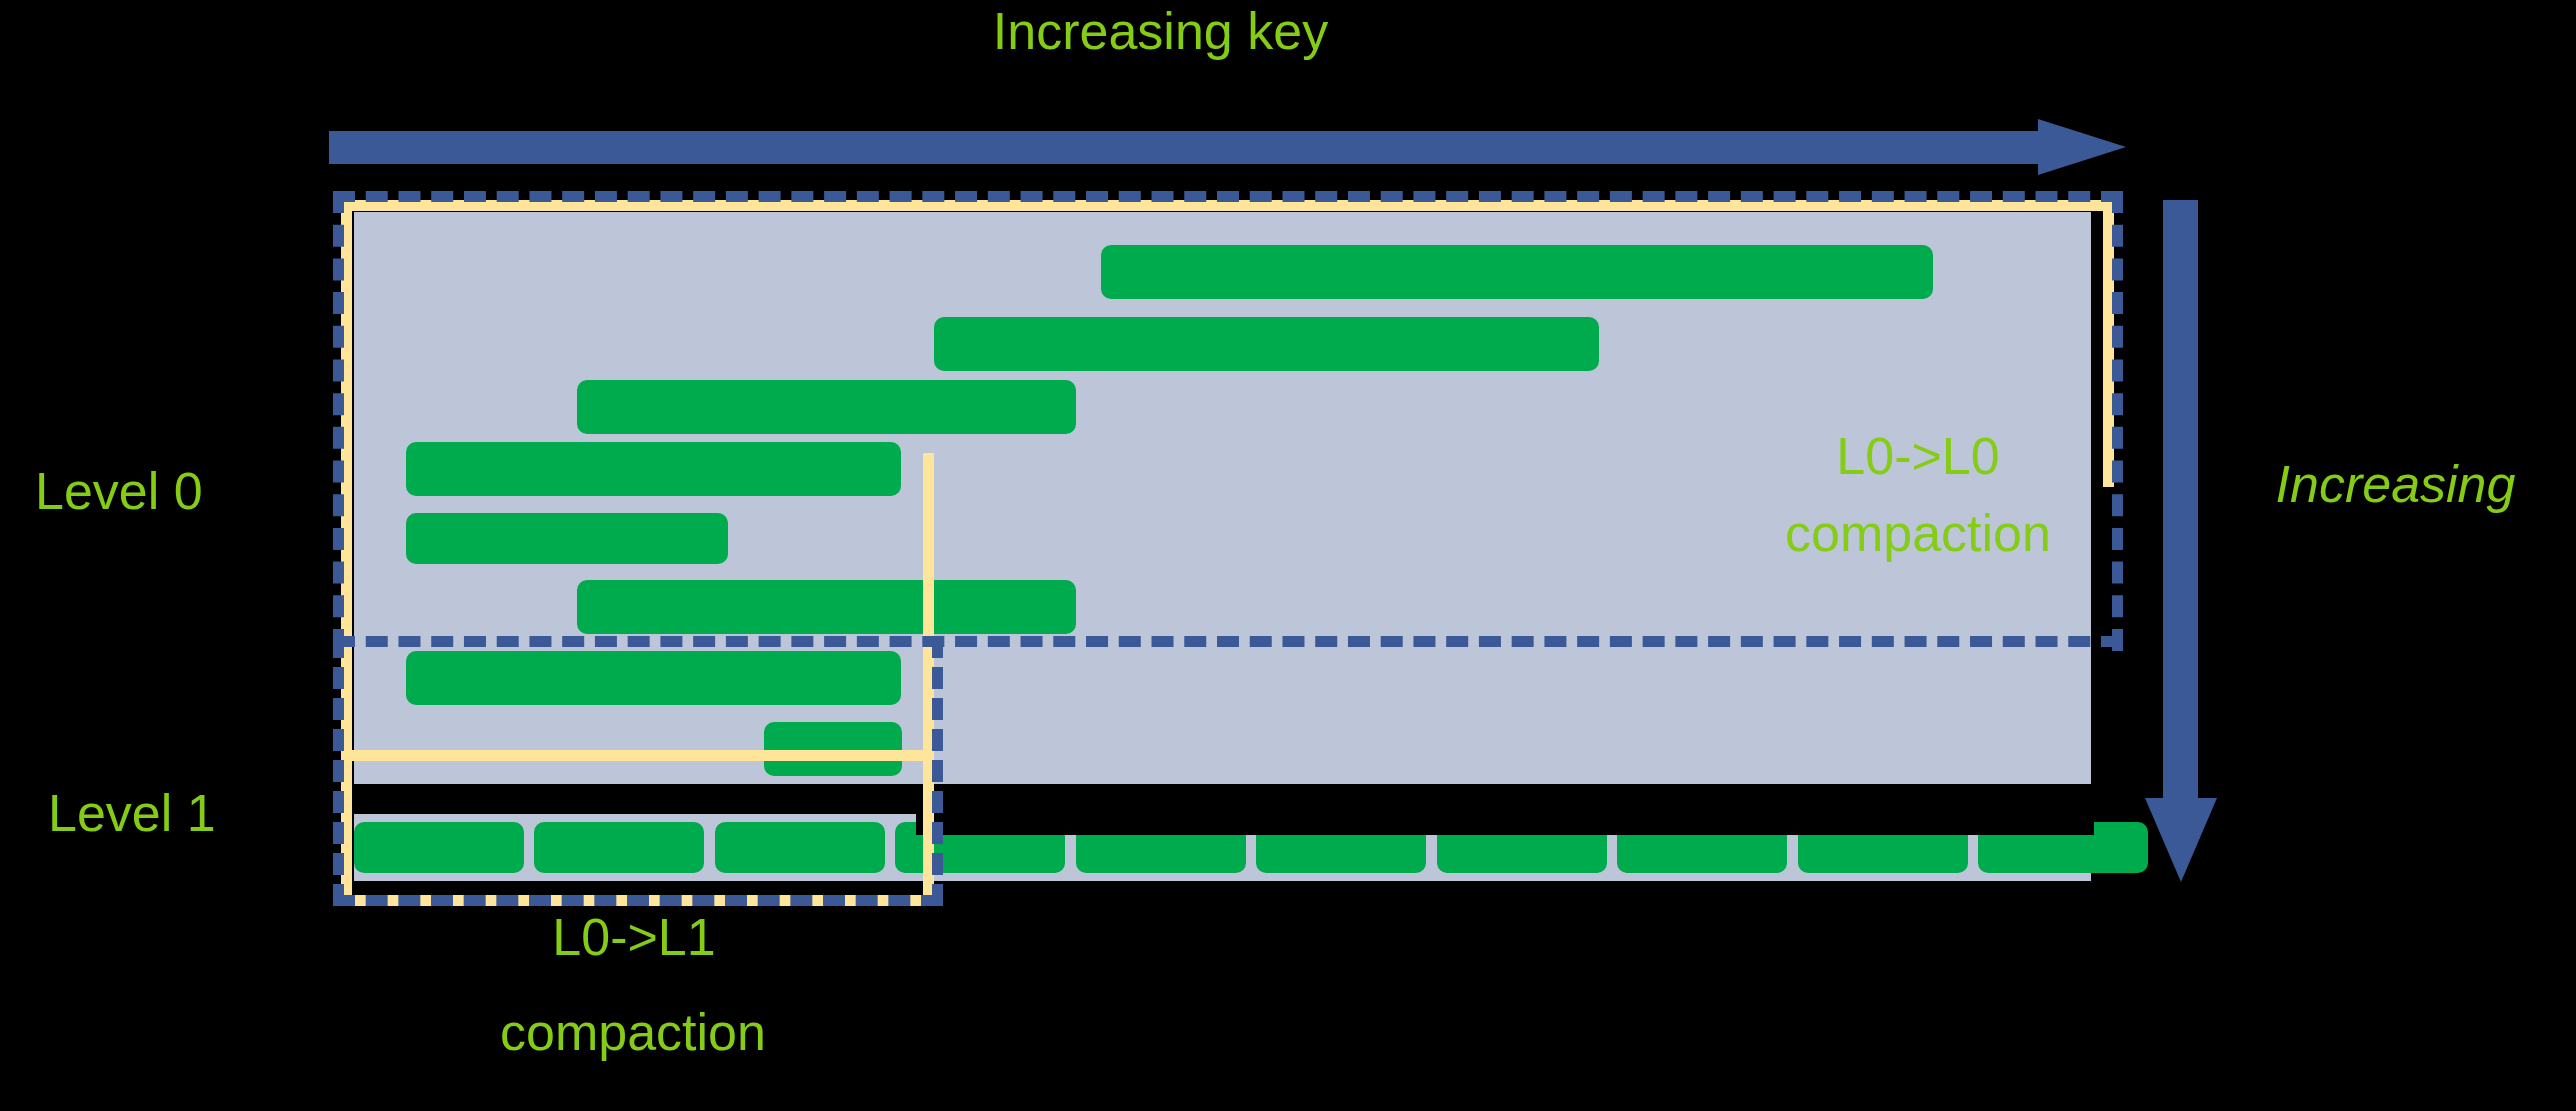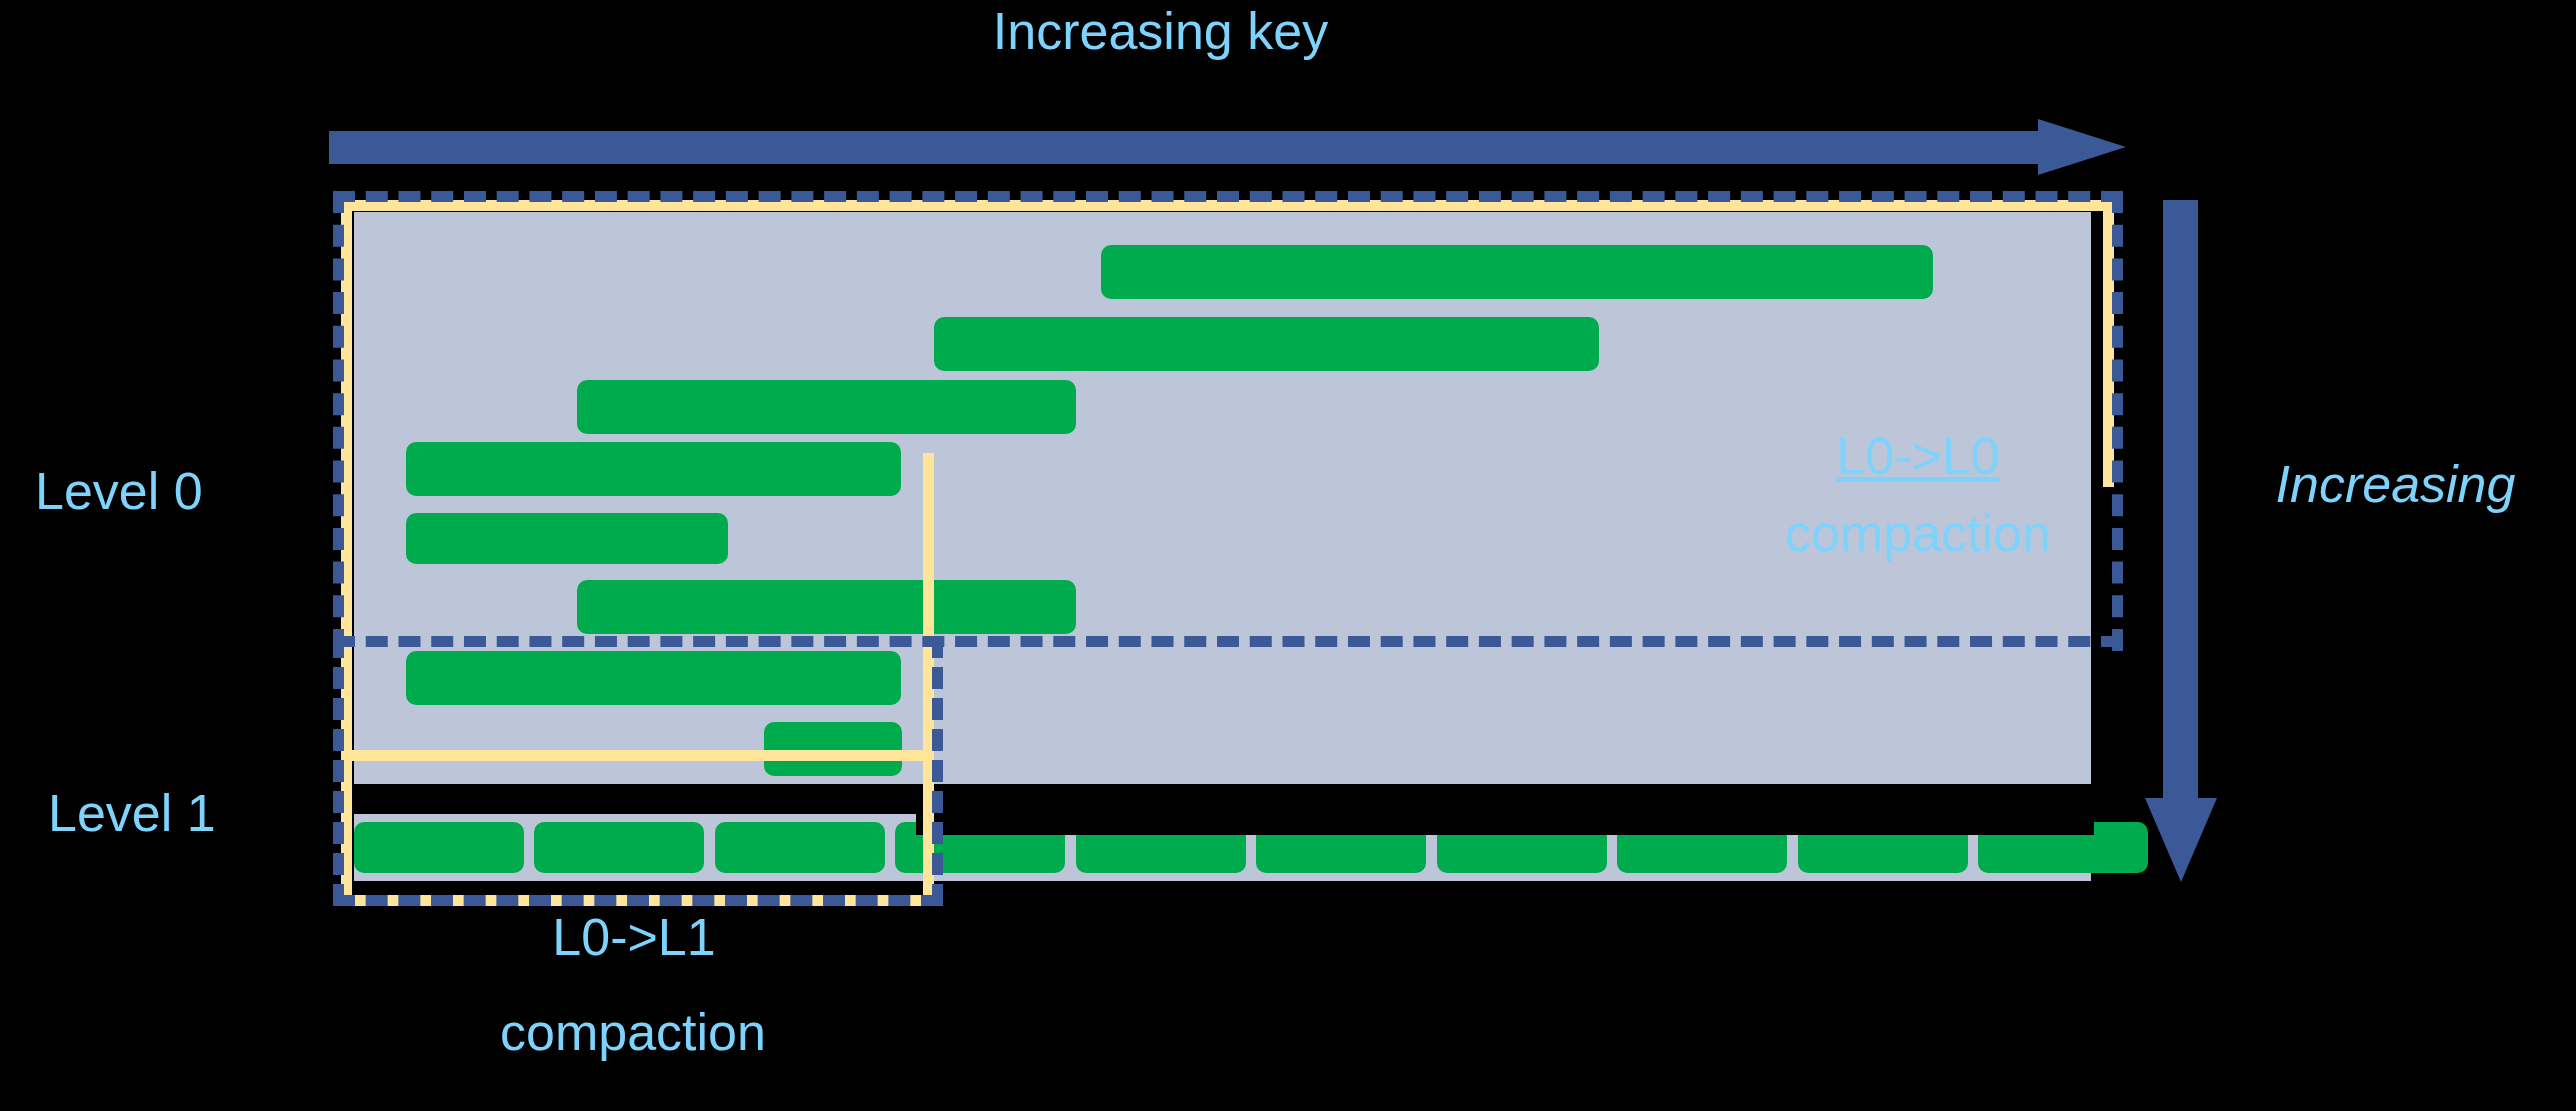--- a/index.html
+++ b/index.html
@@ -1,19 +1,19 @@
 <!DOCTYPE html>
 <html style="font-size:11.3px"><head>
 <meta charset="utf-8">
 <style>
   html,body{margin:0;padding:0;background:#000;}
   body{font-family:"Liberation Sans","DejaVu Sans",sans-serif;}
   #stage{position:relative;width:2576px;height:1111px;background:#000;overflow:hidden;}
 
-  .lbl{position:absolute;color:#7dd3fc;font-size:52px;line-height:62px;white-space:pre;}
+  .lbl{position:absolute;color:#84cc16;font-size:52px;line-height:62px;white-space:pre;}
   .lbl.center{text-align:center;}
 
   
   #key-arrow{position:absolute;left:329px;top:119px;width:1808px;height:55px;}
   #key-arrow .shaft{position:absolute;left:0;top:12px;width:1720px;height:33px;background:#3b5997;}
   #key-arrow .head{position:absolute;left:1709px;top:0;width:0;height:0;
      border-top:28px solid transparent;border-bottom:28px solid transparent;border-left:88px solid #3b5997;}
 
   
   #age-arrow{position:absolute;left:2145px;top:200px;width:72px;height:681px;}
@@ -105,20 +105,20 @@
   <div id="sep-black"></div>
 
   <div class="yellow" id="yellow-l0-sides"></div>
   <div class="yellow" id="yellow-l1-up"></div>
   <div class="yellow" id="yellow-l1"></div>
 
   <div class="dashed" id="dash-l0"></div>
   <div class="dashed" id="dash-l0-bottom"></div>
   <div class="dashed" id="dash-l1"></div>
 
-  <div class="lbl center" style="left:1734px;top:425px;width:368px;text-decoration:underline;">L0-&gt;L0</div>
+  <div class="lbl center" style="left:1734px;top:425px;width:368px;">L0-&gt;L0</div>
   <div class="lbl center" style="left:1713px;top:502px;width:410px;">compaction</div>
 
   <div class="lbl center" style="left:425px;top:906px;width:418px;">L0-&gt;L1</div>
   <div class="lbl center" style="left:403px;top:1001px;width:460px;">compaction</div>
 
 </div>
 
 
 </body></html>

